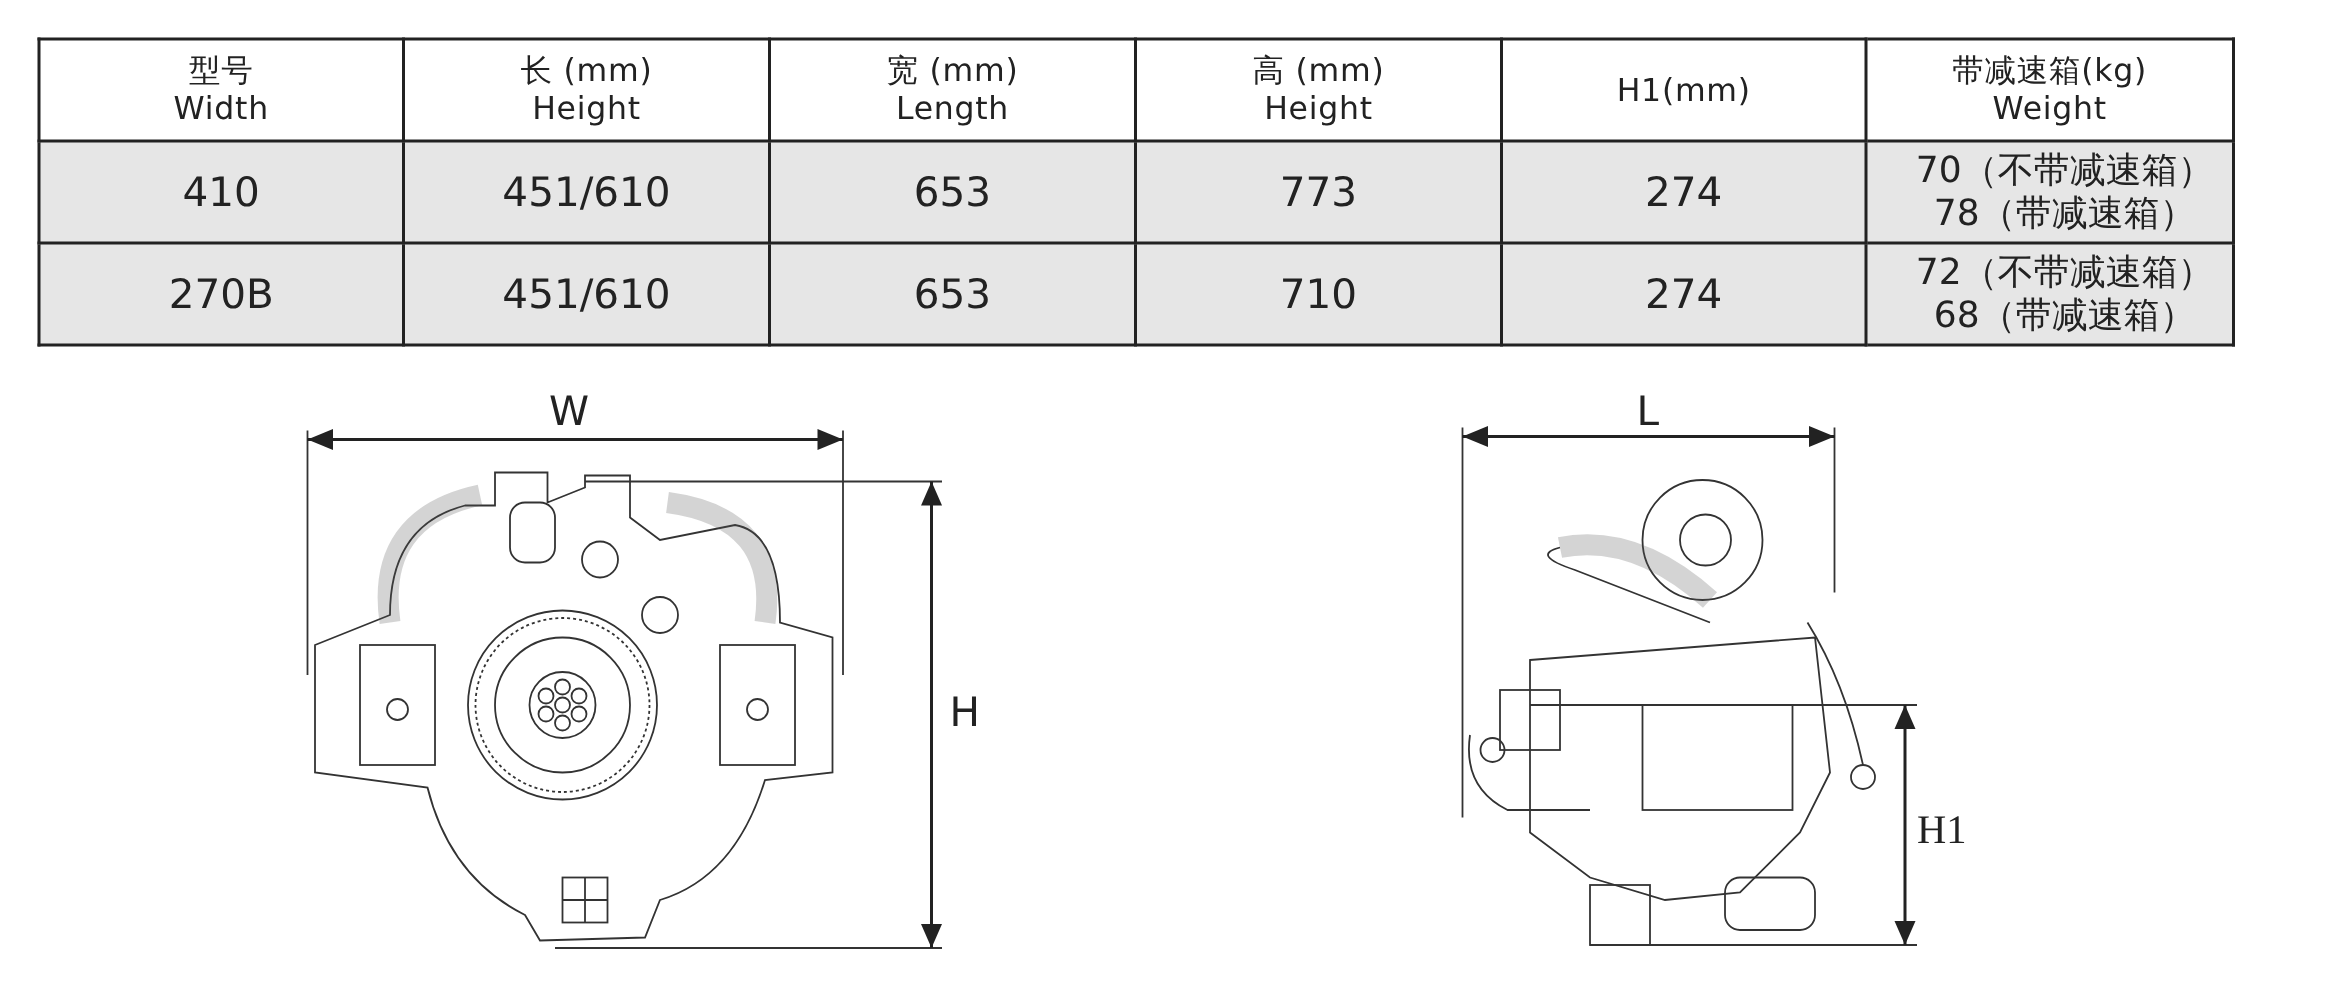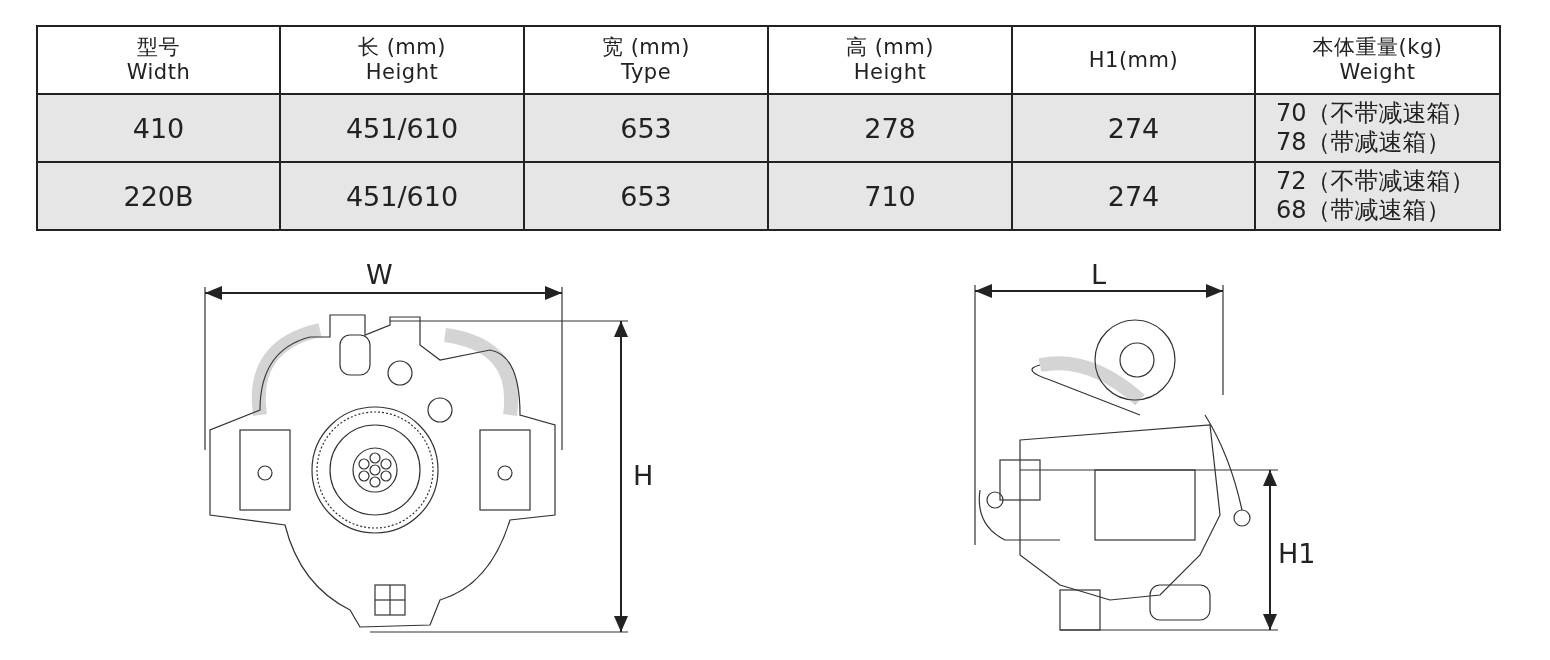--- a/index.html
+++ b/index.html
@@ -1,24 +1,24 @@
 <!DOCTYPE html>
 <html><head>
 <meta charset="utf-8">
 <style>
   html, body { margin:0; padding:0; background:#ffffff; }
   body { width:1550px; height:660px; position:relative; overflow:hidden;
          font-family:"DejaVu Sans","Liberation Sans",sans-serif; color:#222; }
-  .spec-table { position:absolute; left:36px; top:25px; width:1463px; border-collapse:collapse;
+  .spec-table { position:absolute; left:25px; top:25px; width:1463px; border-collapse:collapse;
                 border:2.5px solid #222; table-layout:fixed; }
   .spec-table td, .spec-table th { border:2px solid #222; text-align:center; vertical-align:middle;
                 padding:0; font-weight:normal; }
   .spec-table th { background:#ffffff; height:66px; font-size:21px; line-height:25px; letter-spacing:0.5px; }
   .spec-table td { background:#e6e6e6; height:66px; font-size:27px; }
-  .spec-table td.weight { text-align:left; padding-left:20px; font-size:24px; line-height:29px; }
+  .spec-table td.weight { text-align:center; padding-left:20px; font-size:24px; line-height:29px; }
   .hdr-line { display:block; }
   .drawing { position:absolute; }
   .dim-label { position:absolute; font-size:27px; color:#222; }
 </style>
 </head>
 <body>
 
 <table class="spec-table">
   <colgroup>
     <col style="width:243px">
@@ -33,47 +33,47 @@
     <th>
       <span class="hdr-line">型号</span>
       <span class="hdr-line">Width</span>
     </th>
     <th>
       <span class="hdr-line">长 (mm)</span>
       <span class="hdr-line">Height</span>
     </th>
     <th>
       <span class="hdr-line">宽 (mm)</span>
-      <span class="hdr-line">Type</span>
+      <span class="hdr-line">Length</span>
     </th>
     <th>
       <span class="hdr-line">高 (mm)</span>
       <span class="hdr-line">Height</span>
     </th>
     <th>
       <span class="hdr-line">H1(mm)</span>
     </th>
     <th>
-      <span class="hdr-line">本体重量(kg)</span>
+      <span class="hdr-line">带减速箱(kg)</span>
       <span class="hdr-line">Weight</span>
     </th>
   </tr>
   <tr>
     <td>410</td>
     <td>451/610</td>
     <td>653</td>
-    <td>278</td>
+    <td>773</td>
     <td>274</td>
     <td class="weight">
       <span class="hdr-line">70（不带减速箱）</span>
       <span class="hdr-line">78（带减速箱）</span>
     </td>
   </tr>
   <tr>
-    <td>220B</td>
+    <td>270B</td>
     <td>451/610</td>
     <td>653</td>
     <td>710</td>
     <td>274</td>
     <td class="weight">
       <span class="hdr-line">72（不带减速箱）</span>
       <span class="hdr-line">68（带减速箱）</span>
     </td>
   </tr>
 </tbody>
@@ -162,14 +162,14 @@
 
     <line x1="15" y1="36" x2="263" y2="36" stroke="#222" stroke-width="2"></line>
     <polygon points="15,36 32,29 32,43" fill="#222"></polygon>
     <polygon points="263,36 246,29 246,43" fill="#222"></polygon>
 
     <line x1="310" y1="215" x2="310" y2="375" stroke="#222" stroke-width="2"></line>
     <polygon points="310,215 303,231 317,231" fill="#222"></polygon>
     <polygon points="310,375 303,359 317,359" fill="#222"></polygon>
   </svg>
   <span class="dim-label" style="left:131px;top:4px;">L</span>
-  <span class="dim-label" style="left:318px;top:283px;">H1</span>
+  <span class="dim-label" style="left:318px;top:283px;font-family:Liberation Serif, serif;">H1</span>
 </div>
 
 </body></html>

